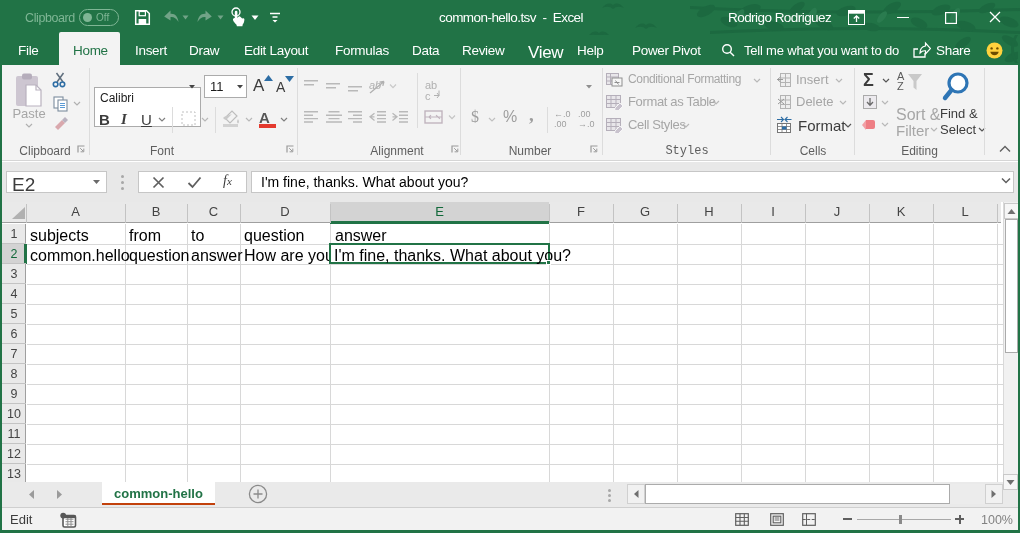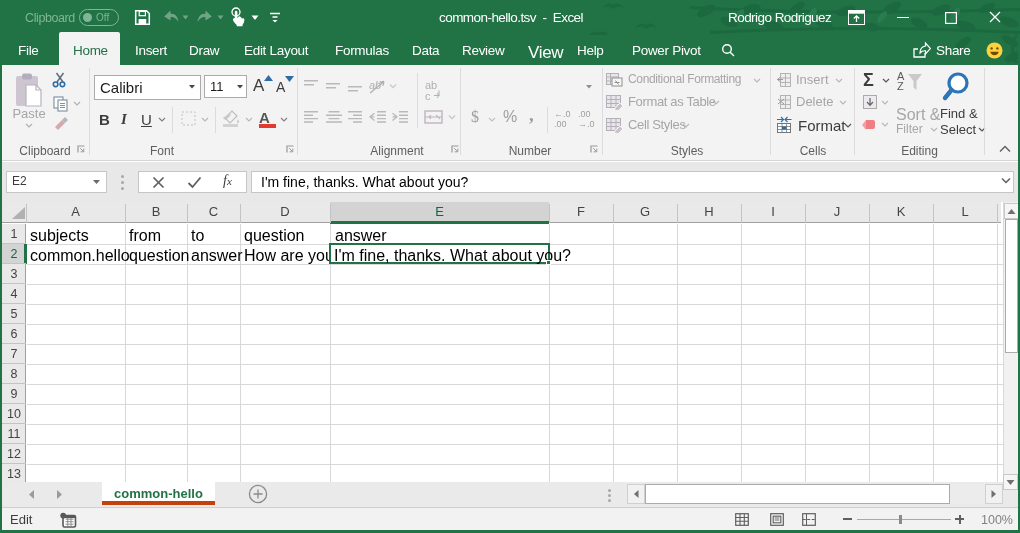--- a/index.html
+++ b/index.html
@@ -128,20 +128,21 @@
 <div class="abs wtxt" style="left:335px;top:8px;font-size:13.5px;letter-spacing:-0.3px;">Formulas</div>
 <div class="abs wtxt" style="left:412px;top:8px;font-size:13.5px;letter-spacing:-0.3px;">Data</div>
 <div class="abs wtxt" style="left:462px;top:8px;font-size:13.5px;letter-spacing:-0.3px;">Review</div>
 <div class="abs wtxt" style="left:528px;top:8px;font-size:17px;letter-spacing:-0.3px;">View</div>
 <div class="abs wtxt" style="left:577px;top:8px;font-size:13.5px;letter-spacing:-0.3px;">Help</div>
 <div class="abs wtxt" style="left:632px;top:8px;font-size:13.5px;letter-spacing:-0.3px;">Power Pivot</div>
 <svg class="abs" style="left:721px;top:8px" width="14" height="15">
       <circle cx="6" cy="6" r="4.3" fill="none" stroke="#fff" stroke-width="1.4"></circle>
       <path d="M9.2 9.2 L13 13" stroke="#fff" stroke-width="1.4"></path>
     </svg>
+<div class="abs wtxt" style="left:744px;top:8px;font-size:13px;letter-spacing:-0.2px;">Tell me what you want to do</div>
 <svg class="abs" style="left:912px;top:6px" width="19" height="18" viewBox="0 0 19 18">
       <path d="M6 8 h-4 v8 h11 v-4" fill="none" stroke="#fff" stroke-width="1.3"></path>
       <path d="M8 12 c0-4 2.5-6.5 5.5-7 l0 -3 l5 5.5 l-5 5.5 l0 -3.2 c-2.5 -0.3 -4 0.5 -5.5 2.2 z" fill="none" stroke="#fff" stroke-width="1.2"></path>
     </svg>
 <div class="abs wtxt" style="left:936px;top:8px;font-size:13.5px;letter-spacing:-0.3px;">Share</div>
 <svg class="abs" style="left:986px;top:7px" width="17" height="17">
       <circle cx="8.5" cy="8.5" r="8" fill="#ffd23d"></circle>
       <circle cx="5.6" cy="6.4" r="1.2" fill="#6b4c00"></circle>
       <circle cx="11.4" cy="6.4" r="1.2" fill="#6b4c00"></circle>
       <path d="M4.3 9.8 a 4.3 4.3 0 0 0 8.4 0 z" fill="#6b4c00"></path>
@@ -176,21 +177,21 @@
 <path d="M1 12 L8 5 l3 3 L4 15 z" fill="#d9a8ad"></path>
 <path d="M8 5 l3 -3 l3 3 l-3 3 z" fill="#b9b2bf"></path>
 </svg>
 <div class="glabel" style="left:4px;width:78px;">Clipboard</div>
 <svg class="abs" style="left:75px;top:80px" width="8" height="8">
       <path d="M1 7.5 V1 H7.5" fill="none" stroke="#9a9a9a" stroke-width="1.2"></path>
       <path d="M3.2 3.2 L6.3 6.3 M6.8 3.6 V6.8 H3.6" fill="none" stroke="#9a9a9a" stroke-width="1"></path>
     </svg>
 <div class="sep" style="left:87px;top:3px;height:87px;"></div>
 
-<div class="abs" style="left:92px;top:10px;width:107px;height:25px;background:#fff;border:1px solid #ababab;font-size:15px;color:#1c1c1c;padding:3px 0 0 5px;">Calibri</div>
+<div class="abs" style="left:92px;top:22px;width:107px;height:40px;background:#fff;border:1px solid #ababab;font-size:12px;color:#1c1c1c;padding:3px 0 0 5px;">Calibri</div>
 <svg class="abs" style="left:186px;top:19px" width="8" height="6">
       <path d="M1 1 L4 4.5 L7 1" fill="#444"></path>
     </svg>
 <div class="abs" style="left:202px;top:10px;width:43px;height:23px;background:#fff;border:1px solid #ababab;font-size:13px;color:#1c1c1c;padding:3px 0 0 5px;">11</div>
 <svg class="abs" style="left:234px;top:19px" width="8" height="6">
       <path d="M1 1 L4 4.5 L7 1" fill="#444"></path>
     </svg>
 <div class="abs dk" style="left:251px;top:11px;font-size:17px;">A</div>
 <svg class="abs" style="left:262px;top:10px" width="9" height="7">
       <path d="M4.5 0 L9 6 L0 6 z" fill="#2d6da4"></path>
@@ -307,21 +308,21 @@
     </svg>
 <svg class="abs" style="left:604px;top:53px" width="18" height="15">
       <rect x="0.5" y="0.5" width="14" height="12" fill="#e8e6ea" stroke="#b5afba"></rect>
       <path d="M0.5 4.5 h14 M0.5 8.5 h14 M5 0.5 v12 M10 0.5 v12" stroke="#b5afba"></path>
       <path d="M9 13 l5 -5 l3 3 l-5 5 l-3.5 .5 z" fill="#c9c3ce" stroke="#fff" stroke-width="0.8"></path>
     </svg>
 <div class="abs gray" style="left:626px;top:52px;font-size:13px;letter-spacing:-0.35px;">Cell Styles</div>
 <svg class="abs" style="left:680px;top:58px" width="8" height="5">
       <path d="M1 1 L4 4 L7 1" fill="none" stroke="#b8b8b8" stroke-width="1.2"></path>
     </svg>
-<div class="glabel" style="left:620px;width:130px;">Styles</div>
+<div class="glabel" style="left:620px;width:130px;font-family:Liberation Mono, monospace;">Styles</div>
 <div class="sep" style="left:768px;top:3px;height:87px;"></div>
 
 <svg class="abs" style="left:775px;top:8px" width="15" height="14">
       <rect x="3.5" y="0.5" width="10" height="13" fill="#eee" stroke="#b3b3b3"></rect>
       <path d="M3.5 5 h10 M3.5 9.5 h10 M8.5 .5 v13" stroke="#b3b3b3"></path>
       <path d="M0 6.5 h6 m-2.5 -2.5 l-3 2.5 l3 2.5" stroke="#9a9a9a" fill="none"></path>
     </svg>
 <div class="abs gray" style="left:794px;top:7px;font-size:13px;">Insert</div>
 <svg class="abs" style="left:833px;top:13px" width="8" height="5">
       <path d="M1 1 L4 4 L7 1" fill="none" stroke="#b8b8b8" stroke-width="1.2"></path>
@@ -364,42 +365,42 @@
       <path d="M5 1 L1 6 l4 5 z" fill="#f2a0a5"></path>
     </svg>
 <svg class="abs" style="left:879px;top:57px" width="8" height="5">
       <path d="M1 1 L4 4 L7 1" fill="none" stroke="#b8b8b8" stroke-width="1.2"></path>
     </svg>
 <div class="abs" style="left:895px;top:6px;font-size:11px;color:#5a5a5a;line-height:10px;">A<br>Z</div>
 <svg class="abs" style="left:905px;top:8px" width="16" height="18">
       <path d="M1 1 h14 l-5.5 7 v9 l-3 -2.5 v-6.5 z" fill="#c9c9c9"></path>
     </svg>
 <div class="abs gray" style="left:894px;top:41px;font-size:16px;">Sort &amp;</div>
-<div class="abs gray" style="left:894px;top:57px;font-size:12px;text-align:center;">Filter</div>
+<div class="abs gray" style="left:894px;top:57px;font-size:15px;text-align:center;">Filter</div>
 <svg class="abs" style="left:928px;top:62px" width="8" height="5">
       <path d="M1 1 L4 4 L7 1" fill="none" stroke="#b8b8b8" stroke-width="1.2"></path>
     </svg>
 <svg class="abs" style="left:937px;top:5px" width="32" height="32" viewBox="0 0 32 32">
       <circle cx="19" cy="13" r="9" fill="#fff" stroke="#2e75b5" stroke-width="3.2"></circle>
       <path d="M12.5 20 L6 28" stroke="#2e75b5" stroke-width="4.4" stroke-linecap="round"></path>
     </svg>
 <div class="abs dk" style="left:938px;top:41px;font-size:13px;">Find &amp;</div>
 <div class="abs dk" style="left:938px;top:57px;font-size:13px;">Select</div>
 <svg class="abs" style="left:976px;top:62px" width="8" height="5">
       <path d="M1 1 L4 4 L7 1" fill="none" stroke="#555" stroke-width="1.2"></path>
     </svg>
 <div class="glabel" style="left:870px;width:95px;">Editing</div>
 <div class="sep" style="left:982px;top:3px;height:87px;"></div>
 <svg class="abs" style="left:997px;top:80px" width="12" height="8">
       <path d="M1 6.5 L6 1.5 L11 6.5" fill="none" stroke="#5f5f5f" stroke-width="1.4"></path>
     </svg>
 </div>
 <div class="abs" id="fbar">
 <div class="abs" style="left:4px;top:9px;width:101px;height:22px;background:#fff;border:1px solid #c6c6c6;"></div>
-<div class="abs" style="left:10px;top:12px;font-size:12px;color:#3c3c3c;">E2</div>
+<div class="abs" style="left:10px;top:12px;font-size:19px;color:#3c3c3c;">E2</div>
 <svg class="abs" style="left:90px;top:17px" width="9" height="7">
       <path d="M1 1 L4.5 5 L8 1" fill="#6a6a6a"></path>
     </svg>
 <div class="abs" style="left:119px;top:13px;width:3px;height:3px;background:#a8a8a8;border-radius:50%;"></div>
 <div class="abs" style="left:119px;top:19px;width:3px;height:3px;background:#a8a8a8;border-radius:50%;"></div>
 <div class="abs" style="left:119px;top:25px;width:3px;height:3px;background:#a8a8a8;border-radius:50%;"></div>
 <div class="abs" style="left:136px;top:9px;width:109px;height:22px;background:#fff;border:1px solid #c6c6c6;"></div>
 <svg class="abs" style="left:150px;top:14px" width="13" height="13">
       <path d="M1.5 1.5 L11.5 11.5 M11.5 1.5 L1.5 11.5" stroke="#5f5f5f" stroke-width="1.7" fill="none"></path>
     </svg>
@@ -528,21 +529,21 @@
     </svg>
 <div class="abs" style="left:1003px;top:17px;width:13px;height:134px;background:#fff;border:1px solid #ababab;"></div>
 </div>
 <div class="abs" id="tabbar">
 <svg class="abs" style="left:25px;top:7px" width="9" height="11">
       <path d="M7 1 L2 5.5 L7 10 z" fill="#9b9b9b"></path>
     </svg>
 <svg class="abs" style="left:53px;top:7px" width="9" height="11">
       <path d="M2 1 L7 5.5 L2 10 z" fill="#9b9b9b"></path>
     </svg>
-<div class="abs" style="left:100px;top:0;width:113px;height:23px;background:#fff;border-bottom:4px solid #c2410c;text-align:center;font-size:13px;font-weight:bold;color:#217346;padding-top:4px;">common-hello</div>
+<div class="abs" style="left:100px;top:0;width:113px;height:23px;background:#fff;border-bottom:2px solid #c2410c;text-align:center;font-size:13px;font-weight:bold;color:#217346;padding-top:4px;">common-hello</div>
 <svg class="abs" style="left:246px;top:2px" width="20" height="20">
       <circle cx="10" cy="10" r="8.6" fill="none" stroke="#8a8a8a" stroke-width="1.3"></circle>
       <path d="M10 5.5 v9 M5.5 10 h9" stroke="#8a8a8a" stroke-width="1.3"></path>
     </svg>
 <div class="abs" style="left:606px;top:7px;width:3px;height:3px;background:#a8a8a8;border-radius:50%;"></div>
 <div class="abs" style="left:606px;top:12px;width:3px;height:3px;background:#a8a8a8;border-radius:50%;"></div>
 <div class="abs" style="left:606px;top:17px;width:3px;height:3px;background:#a8a8a8;border-radius:50%;"></div>
 <div class="abs" style="left:625px;top:2px;width:18px;height:20px;background:#f1f1f1;border:1px solid #d0d0d0;"></div>
 <svg class="abs" style="left:630px;top:7px" width="8" height="10">
       <path d="M6.5 1 L2 5 L6.5 9 z" fill="#6f6f6f"></path>

